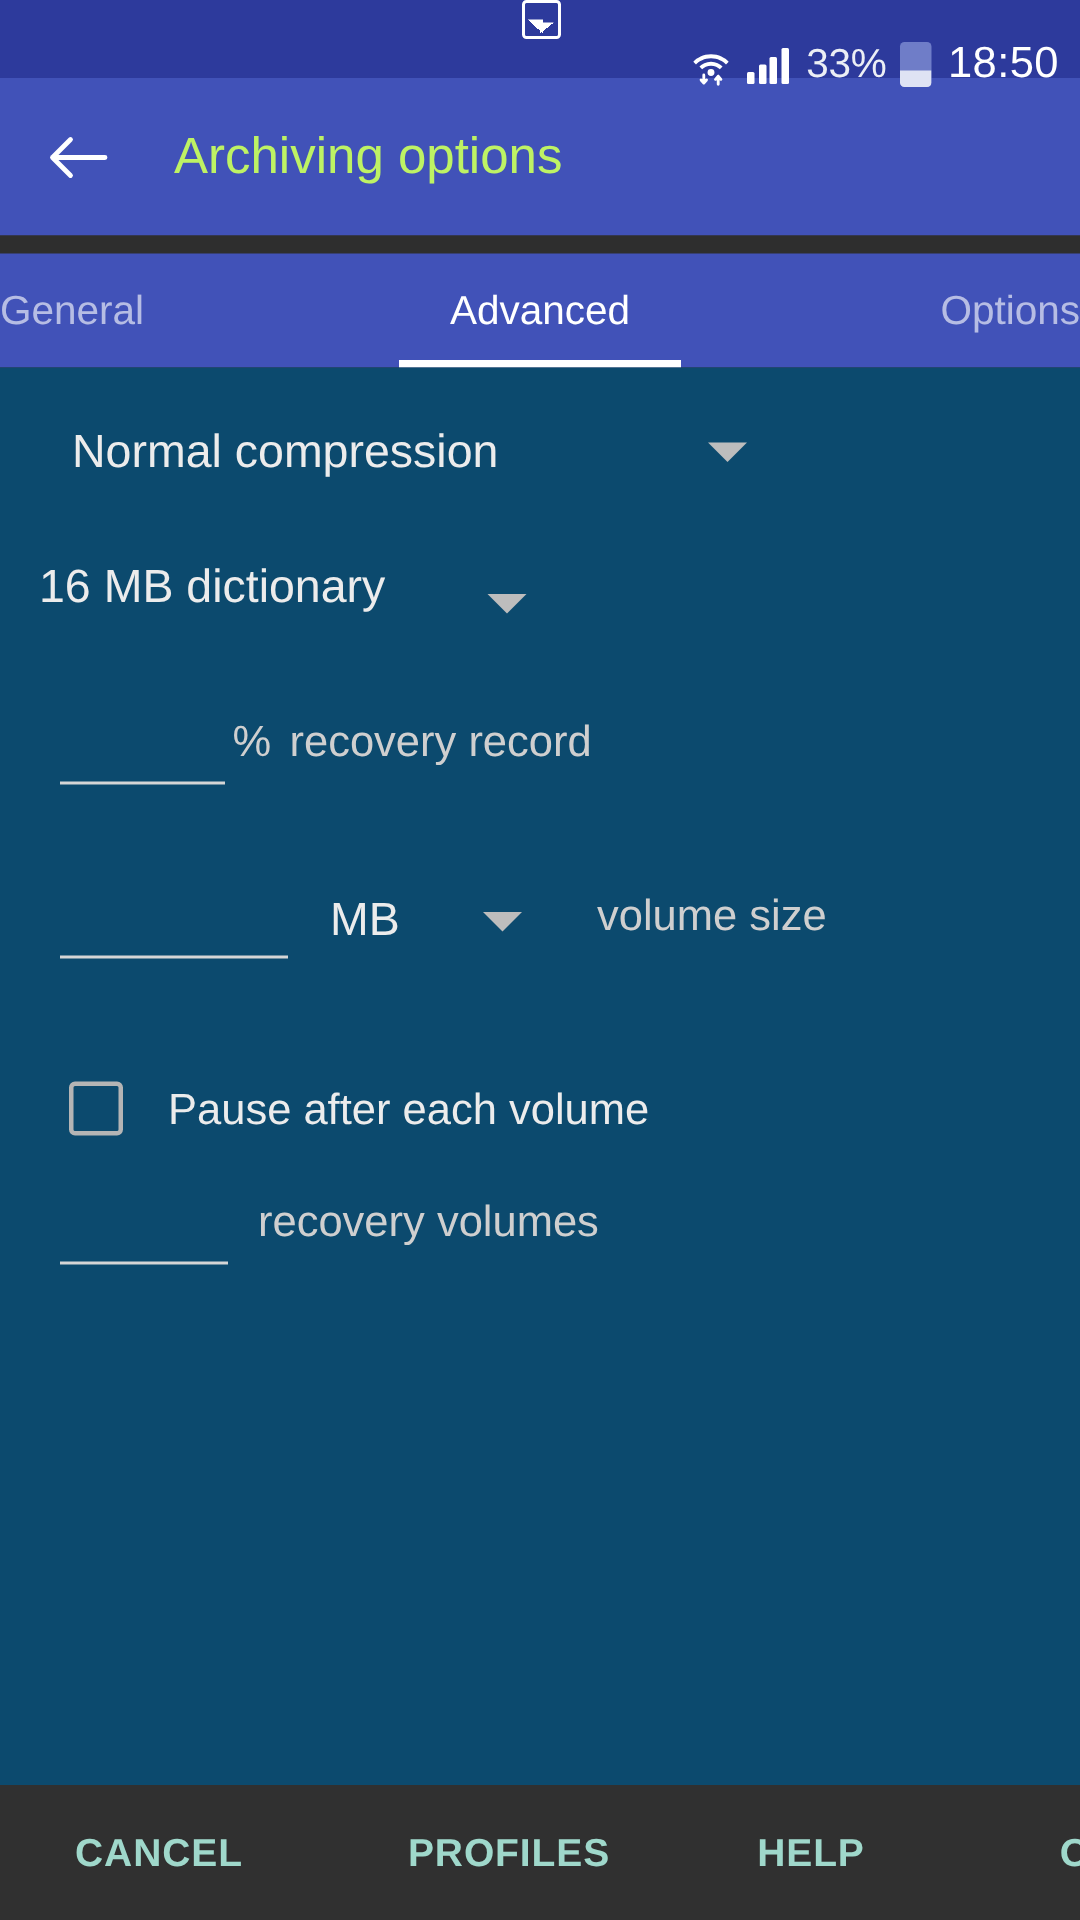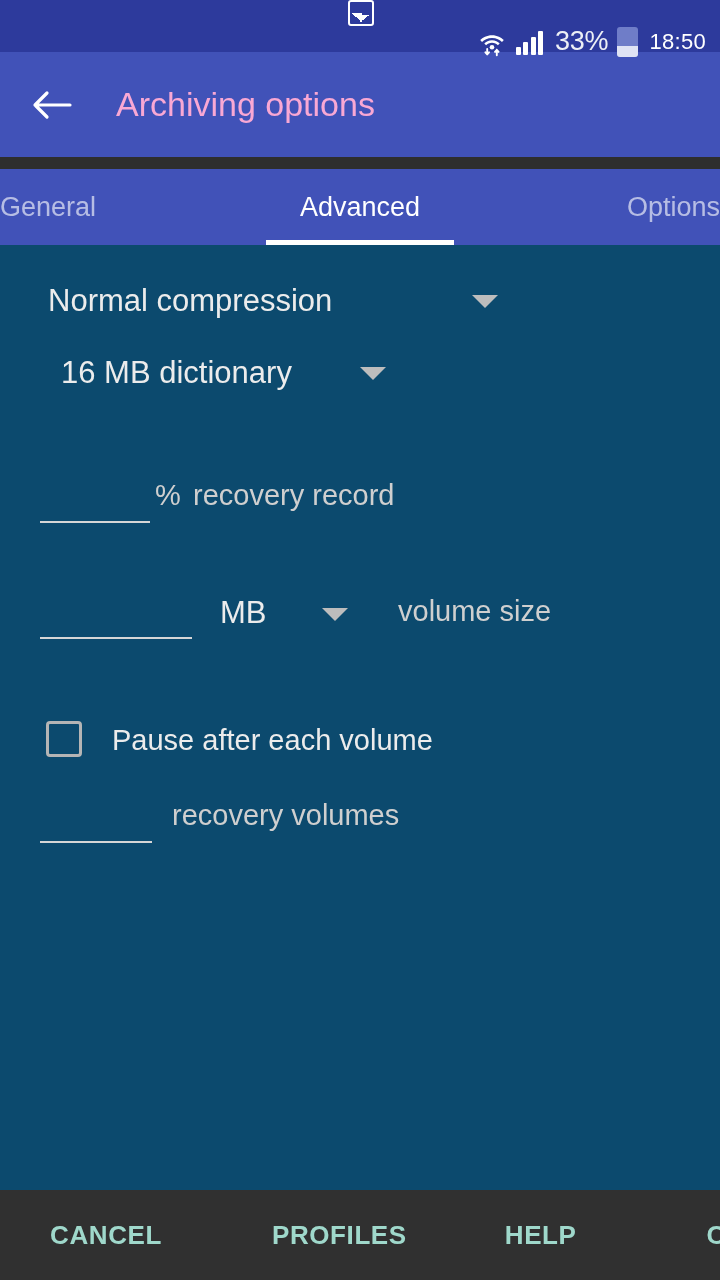--- a/index.html
+++ b/index.html
@@ -35,30 +35,30 @@
   .signal-icon i:nth-child(2){ height:13px; }
   .signal-icon i:nth-child(3){ height:18px; }
   .signal-icon i:nth-child(4){ height:24px; }
   .batt-pct { font-size:27px; letter-spacing:-0.2px; color:#eceff5; }
   .batt-icon { width:21px; height:30px; border-radius:3px; position:relative;
     background:#6f7dc8; overflow:hidden; }
   .batt-icon::before { content:""; position:absolute; top:-4px; left:6px;
     width:9px; height:5px; background:#6f7dc8; border-radius:2px 2px 0 0; }
   .batt-icon .fill { position:absolute; left:0; right:0; bottom:0; height:34%;
     background:#dfe3f4; }
-  .clock { font-size:22px; color:#ffffff; letter-spacing:0.3px; margin-left:2px; }
+  .clock { font-size:29px; color:#ffffff; letter-spacing:0.3px; margin-left:2px; }
 
   
   .app-bar {
     height:105px; background:#4152b8;
     display:flex; align-items:center; padding:0 24px;
   }
   .back-btn { width:56px; height:56px; display:flex; align-items:center; justify-content:center;
     cursor:pointer; }
-  .app-title { font-size:34px; color:#f9a8d4; margin-left:36px; font-weight:400; }
+  .app-title { font-size:34px; color:#bef264; margin-left:36px; font-weight:400; }
 
   .bar-gap { height:12px; background:#2e2e2e; }
 
   
   .tab-bar { height:76px; background:#4152b8; display:flex; position:relative; }
   .tab { flex:1; display:flex; align-items:center; justify-content:center;
     font-size:27px; color:rgba(255,255,255,0.62); cursor:pointer; position:relative; }
   .tab.active { color:#ffffff; }
   .tab.active::after {
     content:""; position:absolute; bottom:0; left:50%; transform:translateX(-50%);
@@ -150,21 +150,21 @@
     </div>
   </div>
 
   <div class="content">
 
     <div class="spinner-row">
       <span class="spinner-label">Normal compression</span>
       <span class="caret" style="margin-left:140px;"></span>
     </div>
 
-    <div class="spinner-row" style="padding-left:61px;">
+    <div class="spinner-row" style="padding-left:26px;align-items:flex-end;">
       <span class="spinner-label">16 MB dictionary</span>
       <span class="caret" style="margin-left:68px;"></span>
     </div>
 
     <div class="field-row" style="margin-top:50px;">
       <input class="underline-input" style="left: 40px; width: 110px; background: rgb(214, 214, 214); border: none; outline: none; color: rgb(236, 236, 236);" value="">
       <span class="row-text" style="left:155px; top:20px;">%</span>
       <span class="row-text" style="left:193px; top:20px;">recovery record</span>
     </div>
 

